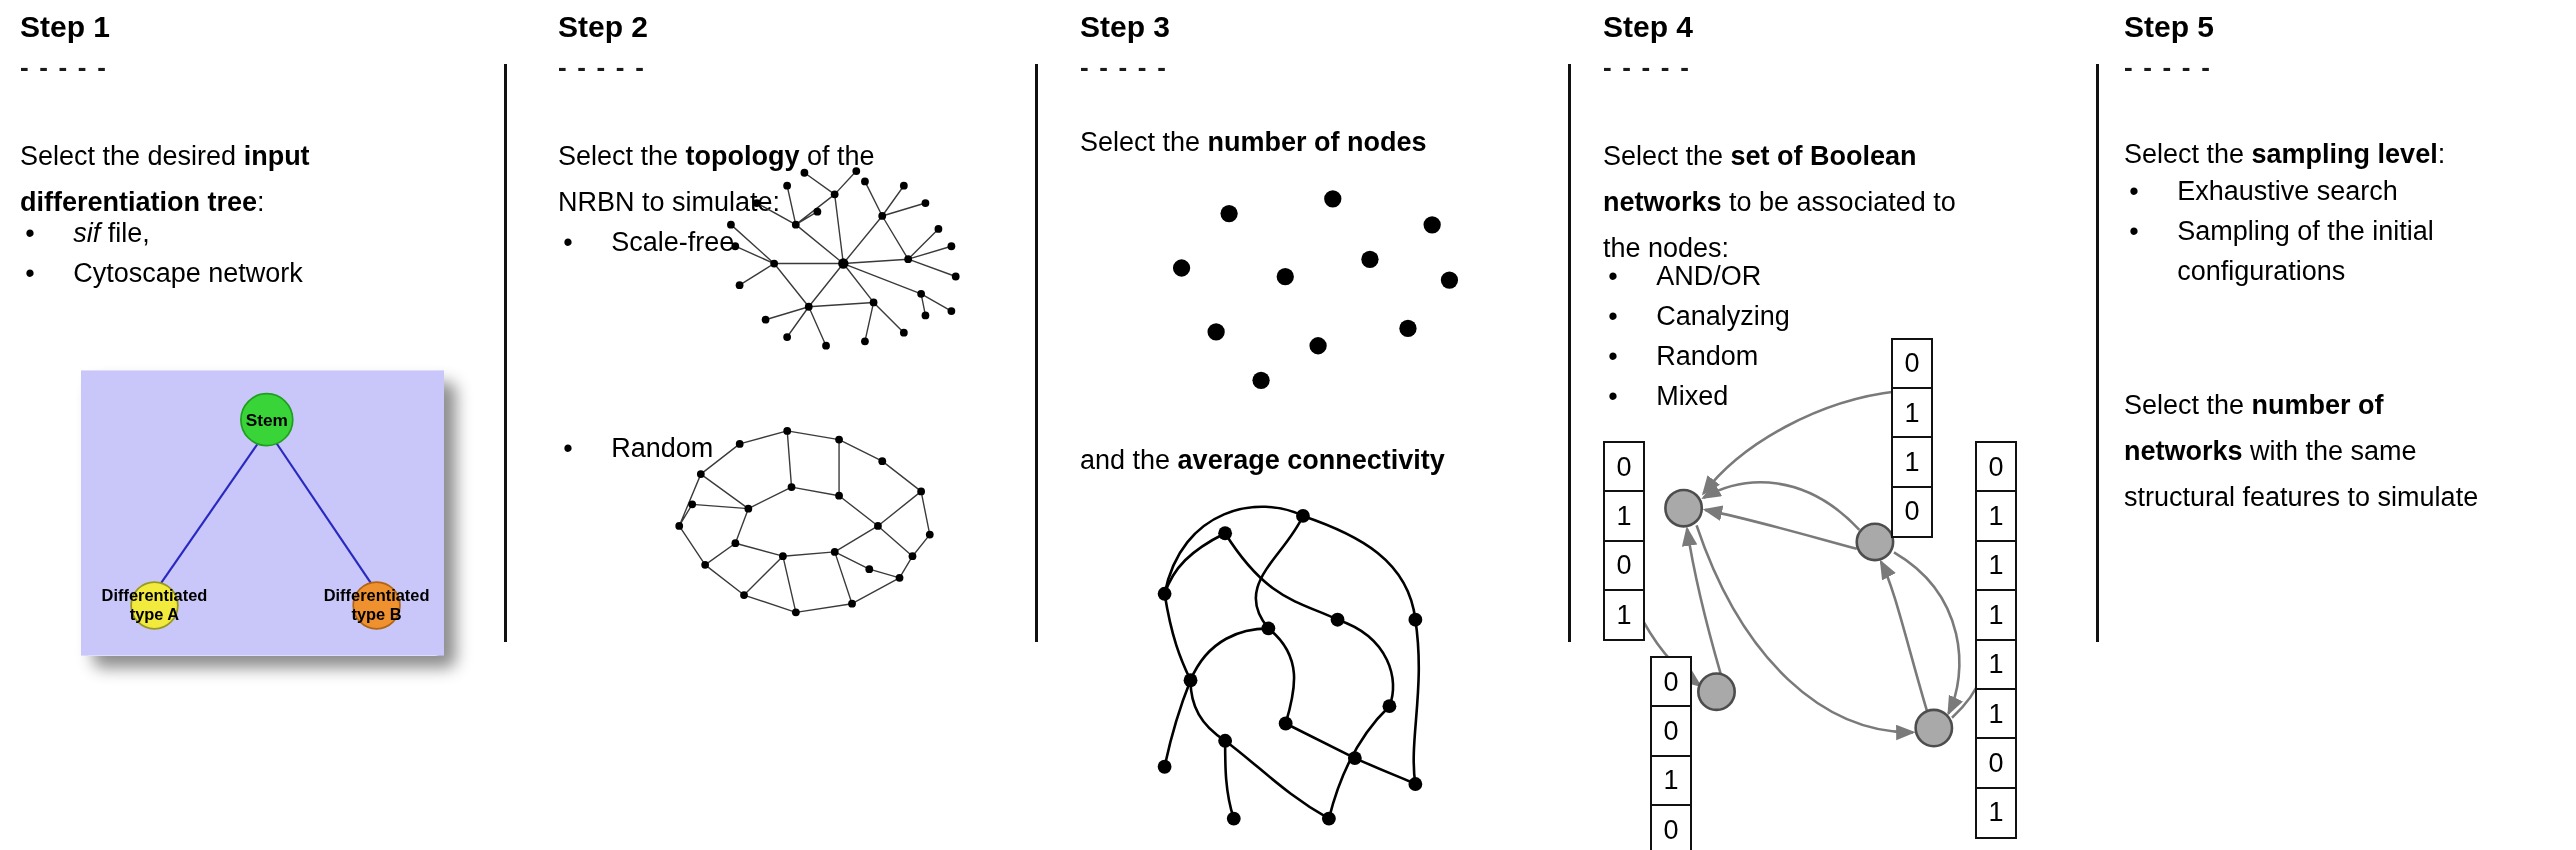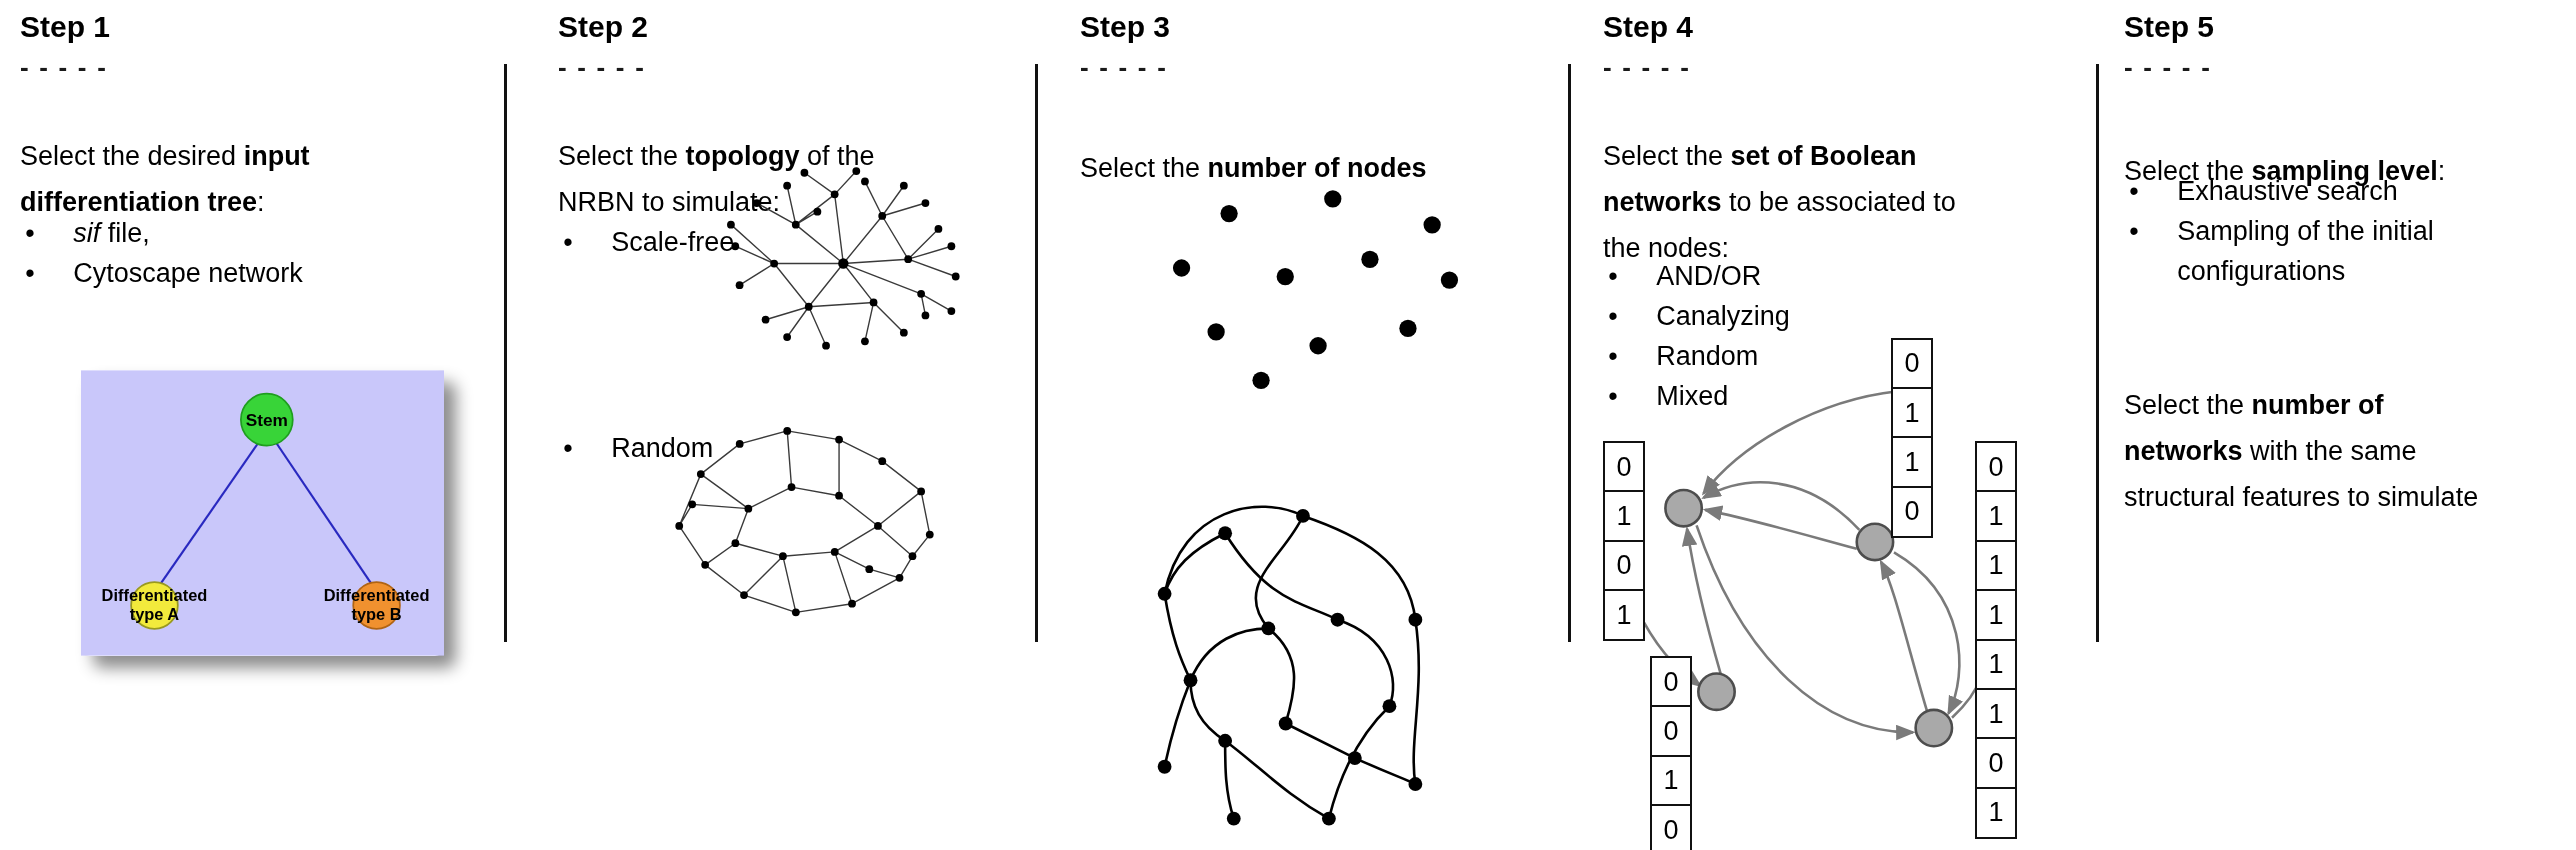--- a/index.html
+++ b/index.html
@@ -174,40 +174,43 @@
           <circle cx="250" cy="190" r="4.5"></circle>
         <circle cx="45" cy="115" r="4.5"></circle>
           <circle cx="300" cy="175" r="4.5"></circle>
       </g>
     </svg>
   </section>
 
   <section class="col" style="left:1080px;width:476px">
     <h2 class="step-title">Step 3</h2>
     <div class="dashes">- - - - -</div>
-    <div class="para" style="top:142px">
+    <div class="para" style="top:116px">
       <div class="pline"><span>Select the </span><b>number of nodes</b></div>
     </div>
 
     <svg class="net" style="left:67px;top:183px" width="337" height="208" viewBox="0 0 390 240">
       <g fill="#000">
         <circle cx="95" cy="35" r="10"></circle>
           <circle cx="215" cy="18" r="10"></circle>
           <circle cx="330" cy="48" r="10"></circle>
         <circle cx="40" cy="98" r="10"></circle>
           <circle cx="160" cy="108" r="10"></circle>
           <circle cx="258" cy="88" r="10"></circle>
         <circle cx="350" cy="112" r="10"></circle>
           <circle cx="80" cy="172" r="10"></circle>
           <circle cx="198" cy="188" r="10"></circle>
         <circle cx="302" cy="168" r="10"></circle>
           <circle cx="132" cy="228" r="10"></circle>
       </g>
     </svg>
 
+    <div class="para" style="top:434px">
+      <div class="pline"><span>and the </span><b>average connectivity</b></div>
+    </div>
 
     <svg class="net" style="left:50px;top:481px" width="307" height="357" viewBox="0 0 355 412">
       <g fill="none" stroke="#000" stroke-width="3">
         <path d="M40,130 C60,30 150,15 200,40"></path>
         <path d="M200,40 C265,62 322,92 330,160"></path>
         <path d="M330,160 C342,240 322,300 330,350"></path>
         <path d="M110,60 C160,140 200,140 240,160"></path>
         <path d="M240,160 C300,180 312,230 300,260"></path>
         <path d="M300,260 C258,300 240,350 230,390"></path>
         <path d="M230,390 C180,362 150,330 110,300"></path>
@@ -325,21 +328,21 @@
         <div class="bcell">1</div>
         <div class="bcell">0</div>
         <div class="bcell">1</div>
       </div>
     </div>
   </section>
 
   <section class="col" style="left:2124px;width:446px">
     <h2 class="step-title">Step 5</h2>
     <div class="dashes">- - - - -</div>
-    <div class="para" style="top:145px">
+    <div class="para" style="top:128px">
       <div class="pline"><span>Select the </span><b>sampling level</b><span>:</span></div>
     </div>
     <div class="rows" style="top:171px">
       <div class="row">
         <span class="marker">•</span>
         <span class="btxt"><span>Exhaustive search</span></span>
       </div>
       <div class="row">
         <span class="marker">•</span>
         <span class="btxt"><span>Sampling of the initial</span></span>

